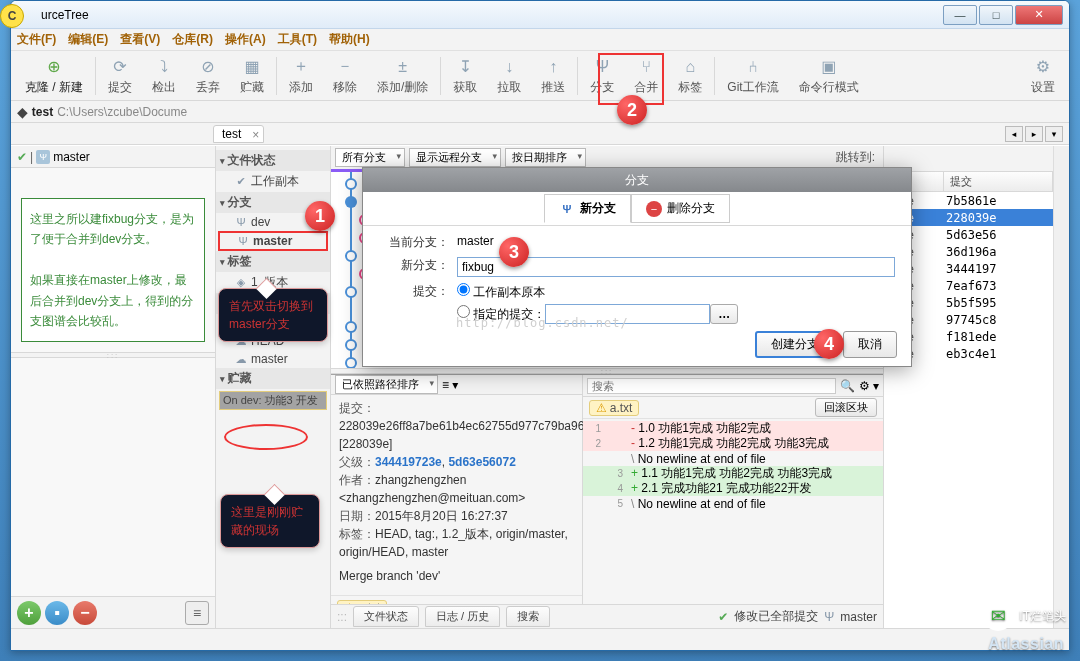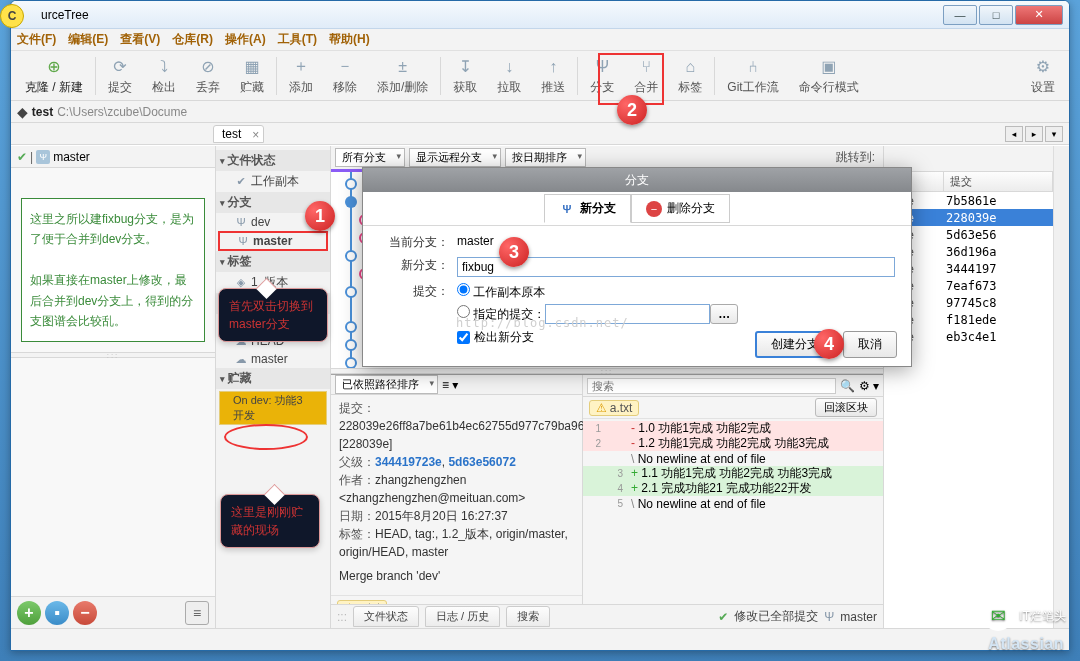--- a/index.html
+++ b/index.html
@@ -56,21 +56,21 @@
 .circ-gray { width:24px;height:24px;border:1px solid #aaa;background:#eee;border-radius:3px;display:flex;align-items:center;justify-content:center;font-size:14px;color:#666; }
 
 
 .side-col { width:115px; background:#f3f3f3; border-right:1px solid #d8d8d8; display:flex; flex-direction:column; padding-top:4px; overflow:hidden; }
 .side-h { background:#e7e7e7; padding:2px 4px; font-weight:bold; color:#555; display:flex; align-items:center; }
 .side-h::before { content:"▾"; margin-right:3px; font-size:9px; }
 .side-item { padding:2px 4px 2px 18px; color:#444; display:flex; align-items:center; gap:3px; }
 .side-item .bi { width:14px;height:14px;display:inline-flex;align-items:center;justify-content:center;font-size:11px;color:#89a; }
 .side-item.master { font-weight:normal; }
 .red-box-master { border:2px solid #e33; padding:1px 3px 1px 16px; margin:0 2px; }
-.stash-item { background:#eab308; border:1px solid #e4cd7b; margin:2px 3px; padding:1px 13px; font-size:11px; color:#444; }
+.stash-item { background:#a3a3a3; border:1px solid #e4cd7b; margin:2px 3px; padding:1px 3px; font-size:11px; color:#444; }
 
 
 .graph-col { flex:1; display:flex; flex-direction:column; background:#fff; min-width:0; }
 .graph-top { height:26px; background:#f3f3f3; border-bottom:3px solid #8b5cf6; display:flex; align-items:center; padding:0 4px; gap:4px; }
 .dropdown { border:1px solid #bbb;background:#fff;padding:1px 18px 1px 6px;position:relative;font-size:11px; }
 .dropdown::after { content:"▾"; position:absolute;right:3px;top:2px;font-size:9px;color:#666; }
 .jump-label { margin-left:auto; color:#555; padding-right:4px; }
 
 .graph-body { flex:1; position:relative; overflow:hidden; }
 .graph-svg-area { position:absolute; left:0; top:0; width:60px; height:100%; }
@@ -475,20 +475,24 @@
           <div class="commit-row">
             <div class="c1">gzhe</div>
             <div class="c2">3444197</div>
           </div>
           <div class="commit-row">
             <div class="c1">gzhe</div>
             <div class="c2">7eaf673</div>
           </div>
           <div class="commit-row">
             <div class="c1">gzhe</div>
+            <div class="c2">5b5f595</div>
+          </div>
+          <div class="commit-row">
+            <div class="c1">gzhe</div>
             <div class="c2">97745c8</div>
           </div>
           <div class="commit-row">
             <div class="c1">gzhe</div>
             <div class="c2">f181ede</div>
           </div>
           <div class="commit-row">
             <div class="c1">gzhe</div>
             <div class="c2">eb3c4e1</div>
           </div>
@@ -522,24 +526,20 @@
       </div>
     <div class="m-row">
         <span class="lbl">新分支：</span>
         <input type="text" value="fixbug" style="">
       </div>
     <div class="m-row" style="align-items:flex-start">
         <span class="lbl">提交：</span>
       <div style="display:flex;flex-direction:column;gap:3px;">
         <label><input type="radio" checked="" style=""> <span>工作副本原本</span></label>
         <div class="commit-sel"><label><input type="radio" style=""> <span>指定的提交：</span></label><input type="text" style=""><button class="dots-btn">…</button></div>
-        <label class="m-check" style="margin-left:0">
-            <input type="checkbox" checked="" style=""> 
-            <span>检出新分支</span>
-          </label>
       </div>
     </div>
   </div>
   <div class="watermark">http://blog.csdn.net/</div>
   <div class="modal-foot">
     <button class="m-btn primary">创建分支</button>
     <button class="m-btn">取消</button>
   </div>
 </div>
 

